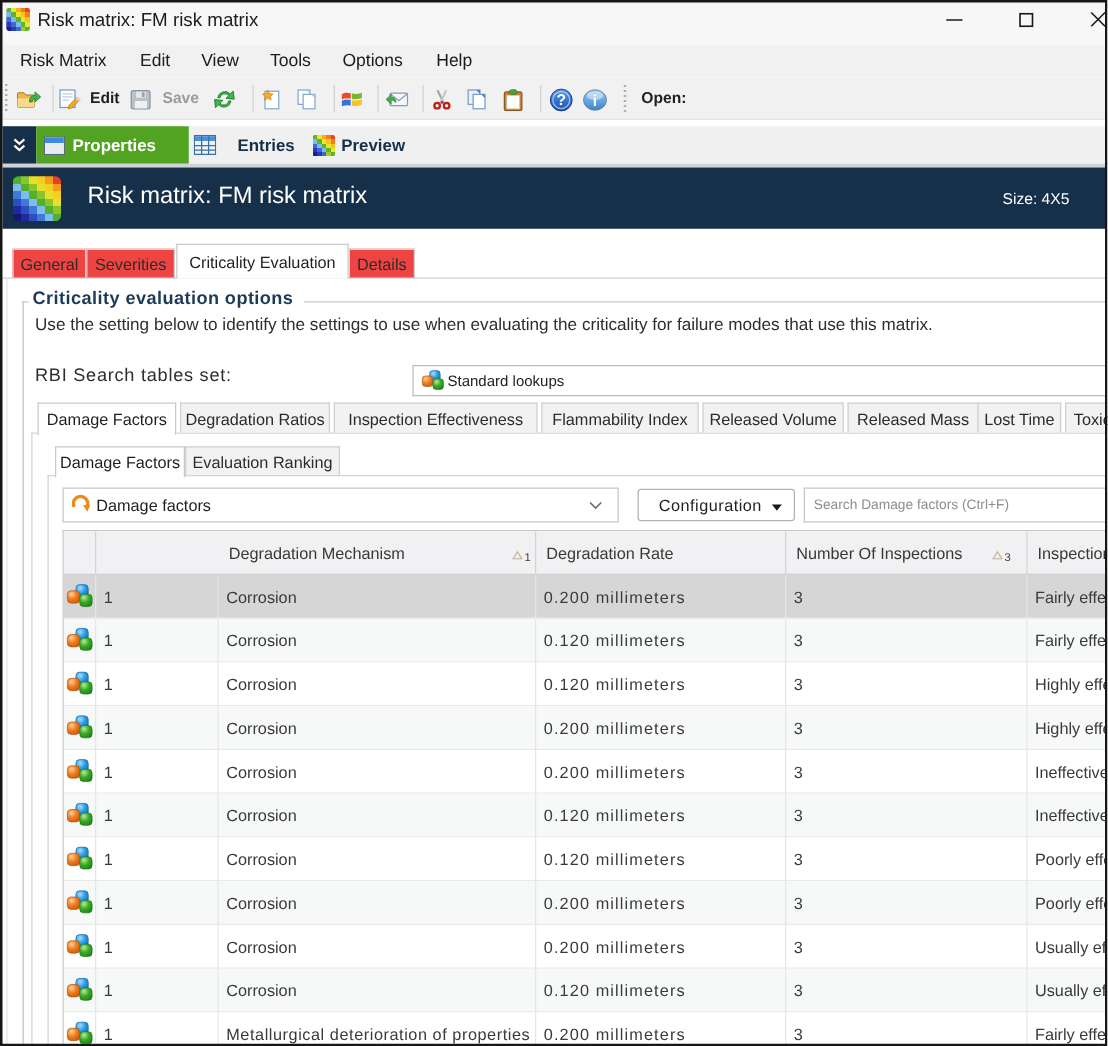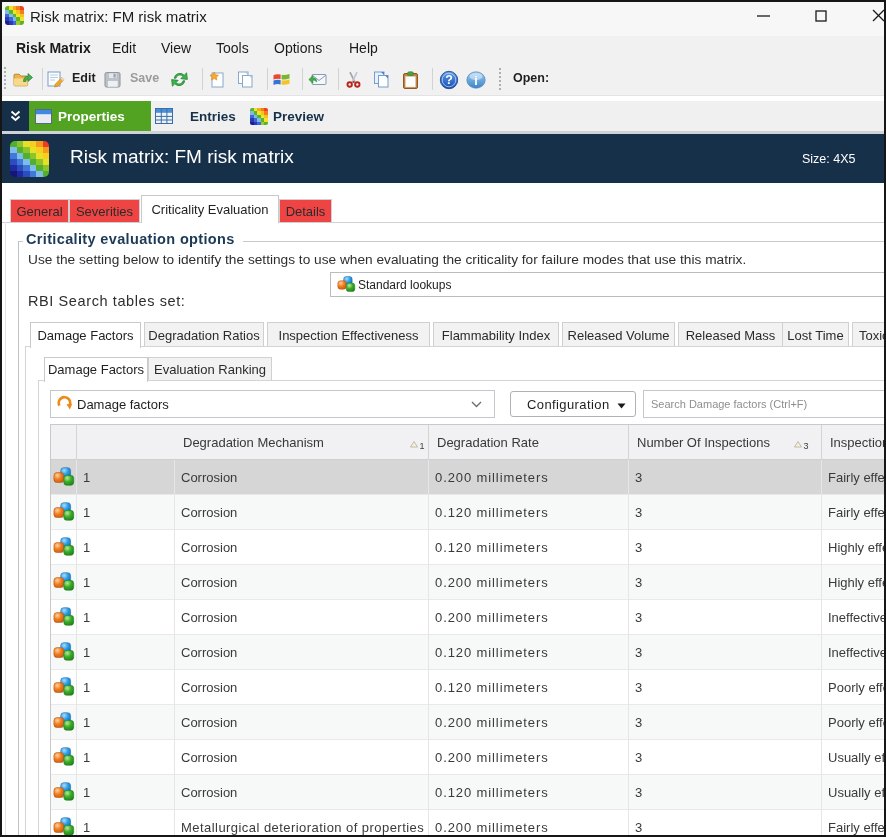--- a/index.html
+++ b/index.html
@@ -31,21 +31,21 @@
 .navy-title { left:68px; top:12px; font-size:19px; color:#fff; }
 .navy-size { left:800px; top:18px; font-size:12.5px; color:#fff; }
 
 .tabs-line { background:#d0d0d0; height:1px; }
 .ttab { top:199px; height:23px; background:#ef4444; border:1px solid #d0d0d0; border-bottom:none; font-size:13px; color:#2b2b2b; text-align:center; padding-top:4px; white-space:nowrap; }
 .ttab-sel { top:195px; height:28px; background:#fff; border:1px solid #c9c9c9; border-bottom:none; z-index:3; font-size:13px; color:#1f1f1f; text-align:center; padding-top:6px; white-space:nowrap; }
 
 .gb-title { left:26px; top:231px; font-size:14.5px; font-weight:bold; color:#1c3a57; letter-spacing:0.35px; }
 .desc { left:28px; top:252px; font-size:13.7px; color:#2e2e2e; }
 .rbi-lbl { left:28px; top:293px; font-size:14.5px; color:#2e2e2e; letter-spacing:0.6px; }
-.rbi-field { left:330px; top:272px; width:554px; height:25px; background:#fff; border:1px solid #b9bdc2; border-right:none; }
+.rbi-field { left:330px; top:292px; width:554px; height:25px; background:#fff; border:1px solid #b9bdc2; border-right:none; }
 .rbi-t { left:27px; top:5px; font-size:12px; color:#222; }
 
 .mtab { top:322px; height:24px; background:#f2f2f2; border:1px solid #d0d0d0; border-bottom:none; font-size:13px; color:#2b2b2b; text-align:center; padding-top:5px; white-space:nowrap; overflow:hidden; }
 .mtab-sel { top:322px; height:26px; background:#fff; border:1px solid #c9c9c9; border-bottom:none; z-index:3; font-size:13px; color:#1f1f1f; text-align:center; padding-top:5px; white-space:nowrap; }
 .stab { top:357px; height:23px; background:#f2f2f2; border:1px solid #d0d0d0; border-bottom:none; font-size:13px; color:#2b2b2b; text-align:center; padding-top:4px; white-space:nowrap; }
 .stab-sel { top:357px; height:25px; background:#fff; border:1px solid #c9c9c9; border-bottom:none; z-index:3; font-size:13px; color:#1f1f1f; text-align:center; padding-top:4px; white-space:nowrap; }
 
 .dfcombo { left:50px; top:390px; width:445px; height:28px; background:#fff; border:1px solid #c3c7cb; }
 .cfgbtn { left:510px; top:391px; width:126px; height:26px; background:#fff; border:1px solid #aeb2b6; border-radius:3px; font-size:13px; color:#1f1f1f; text-align:left; padding:5px 0 0 16px; letter-spacing:0.4px; }
 .search { left:643px; top:390px; width:241px; height:28px; background:#fff; border:1px solid #c3c7cb; border-right:none; }
@@ -123,21 +123,21 @@
     <rect x="4" y="4" width="1" height="1" fill="#5cb32c"></rect>
 </svg>
 <svg class="a" style="left:755px; top:8px;" width="130" height="20" viewBox="0 0 130 20">
 <line x1="2" y1="8" x2="15" y2="8" stroke="#1a1a1a" stroke-width="1.3"></line>
 <rect x="61" y="3" width="10" height="10" fill="none" stroke="#1a1a1a" stroke-width="1.3"></rect>
 <line x1="118" y1="2" x2="129" y2="13" stroke="#1a1a1a" stroke-width="1.3"></line>
 <line x1="129" y1="2" x2="118" y2="13" stroke="#1a1a1a" stroke-width="1.3"></line>
 </svg>
 
 <div class="a menubar">
-<div class="a menu-i" style="left:14px;font-weight:bold;">Risk Matrix</div>
+<div class="a menu-i" style="left:14px;">Risk Matrix</div>
 <div class="a menu-i" style="left:110px;">Edit</div>
 <div class="a menu-i" style="left:159px;">View</div>
 <div class="a menu-i" style="left:214px;">Tools</div>
 <div class="a menu-i" style="left:272px;">Options</div>
 <div class="a menu-i" style="left:347px;">Help</div>
 </div>
 
 <div class="a toolbar">
   <div class="a tsep" style="left:40px;"></div>
   <div class="a tlbl" style="left:70px;">Edit</div>

